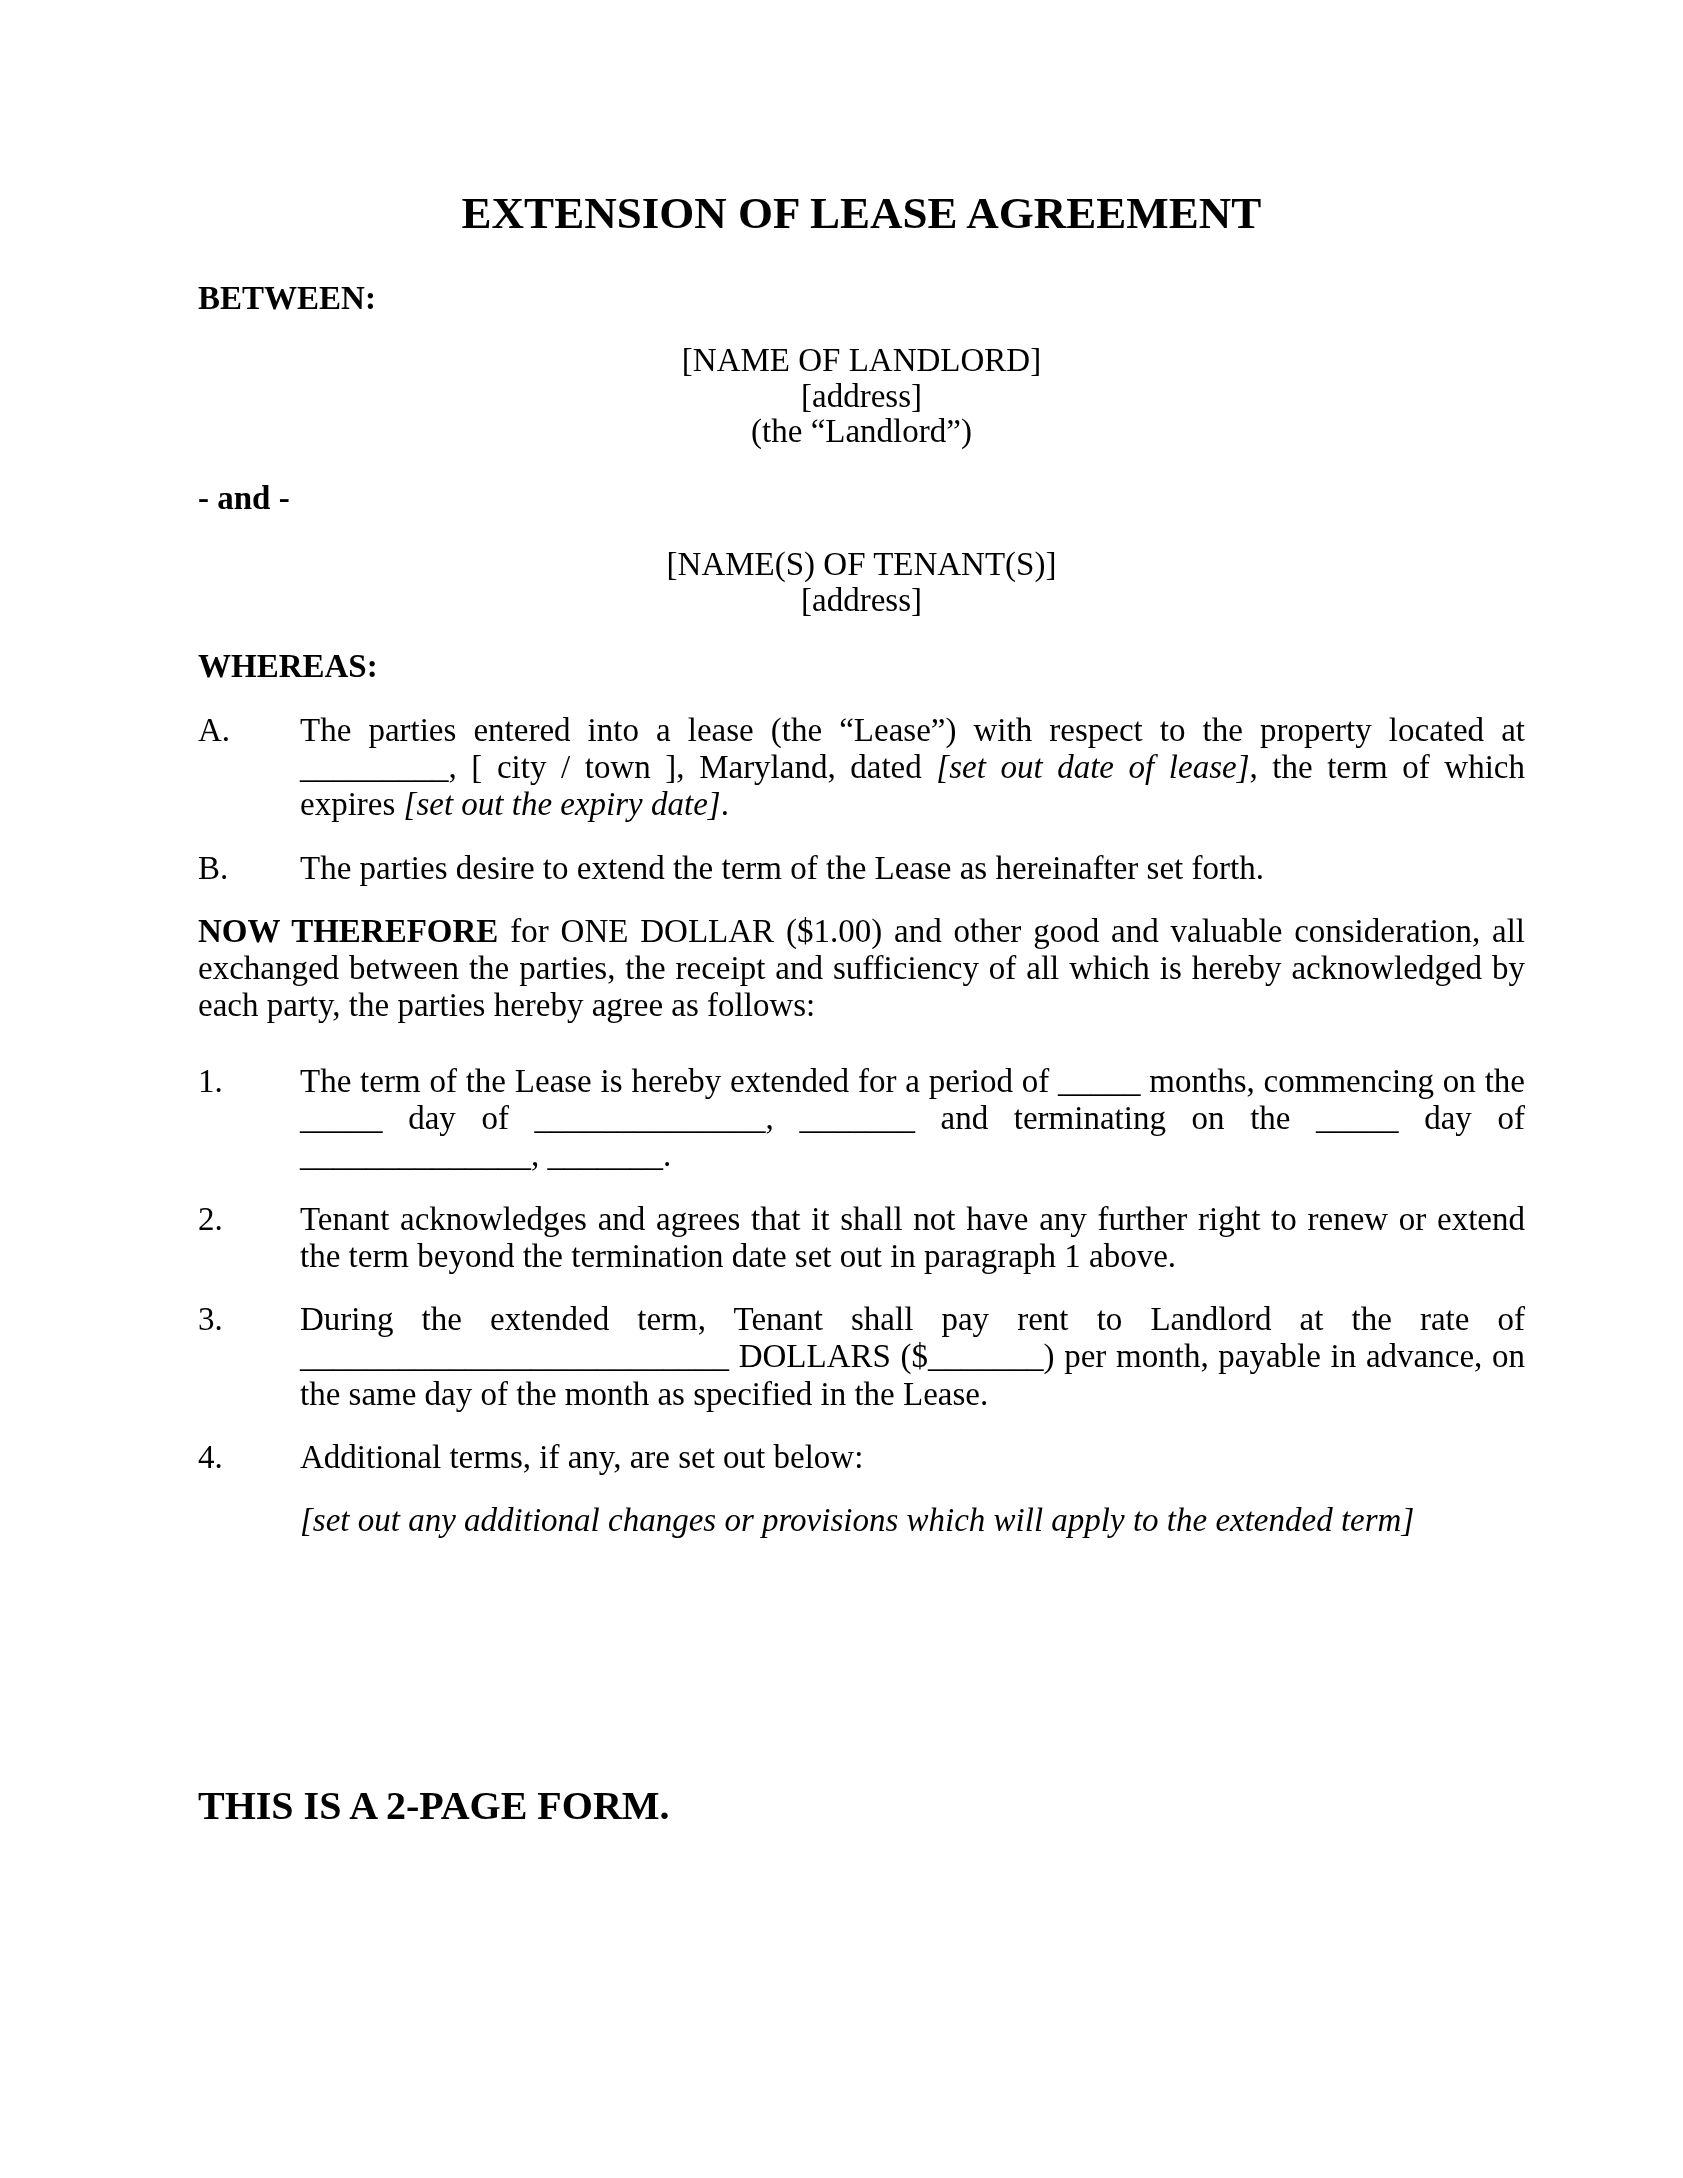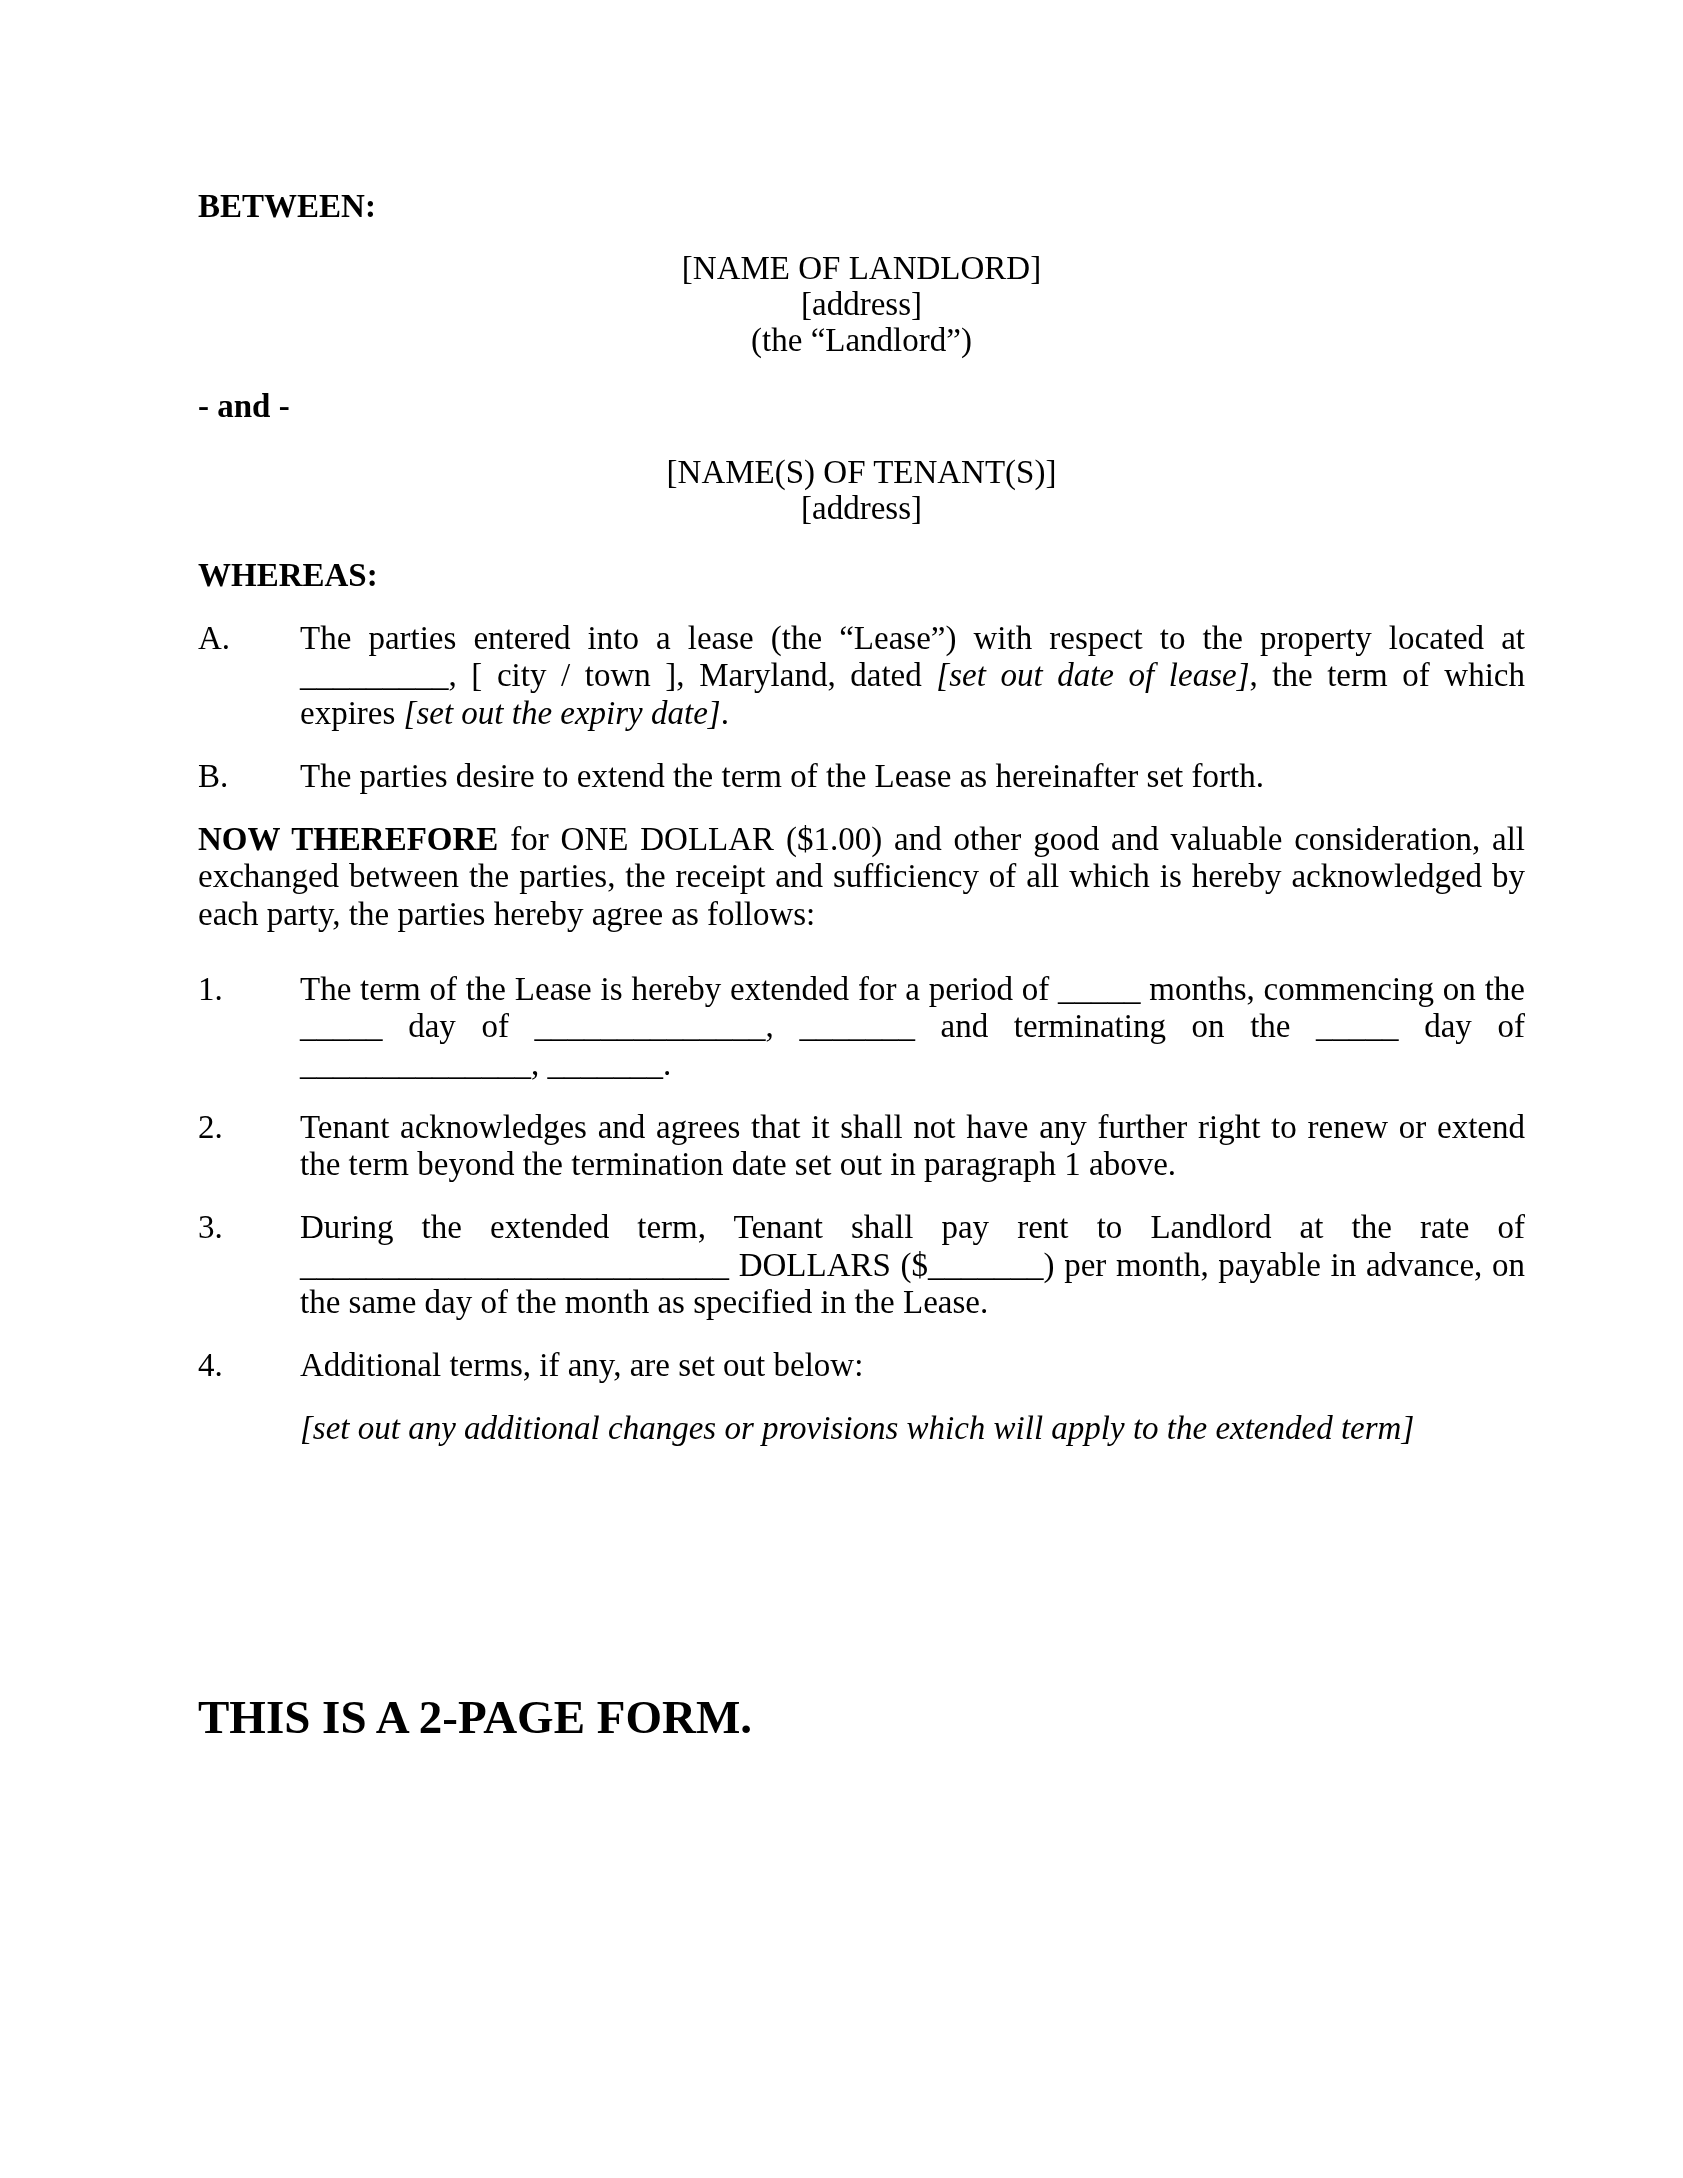--- a/index.html
+++ b/index.html
@@ -57,30 +57,31 @@
     flex: 1 1 auto;
     text-align: justify;
   }
   .note {
     margin: 0 0 26px 102px;
     font-style: italic;
   }
   em { font-style: italic; }
   strong { font-weight: bold; }
   .footer-line {
-    font-size: 47px;
+    font-size: 40px;
     font-weight: bold;
     margin-top: 243px;
   }
 </style>
 </head>
 <body>
 
 <div class="page">
 
+  <h1 class="doc-title">EXTENSION OF LEASE AGREEMENT</h1>
 
 
   <p class="label-para">BETWEEN:</p>
 
   <div class="center-block">
     <div>[NAME OF LANDLORD]</div>
     <div>[address]</div>
     <div>(the “Landlord”)</div>
   </div>
 

